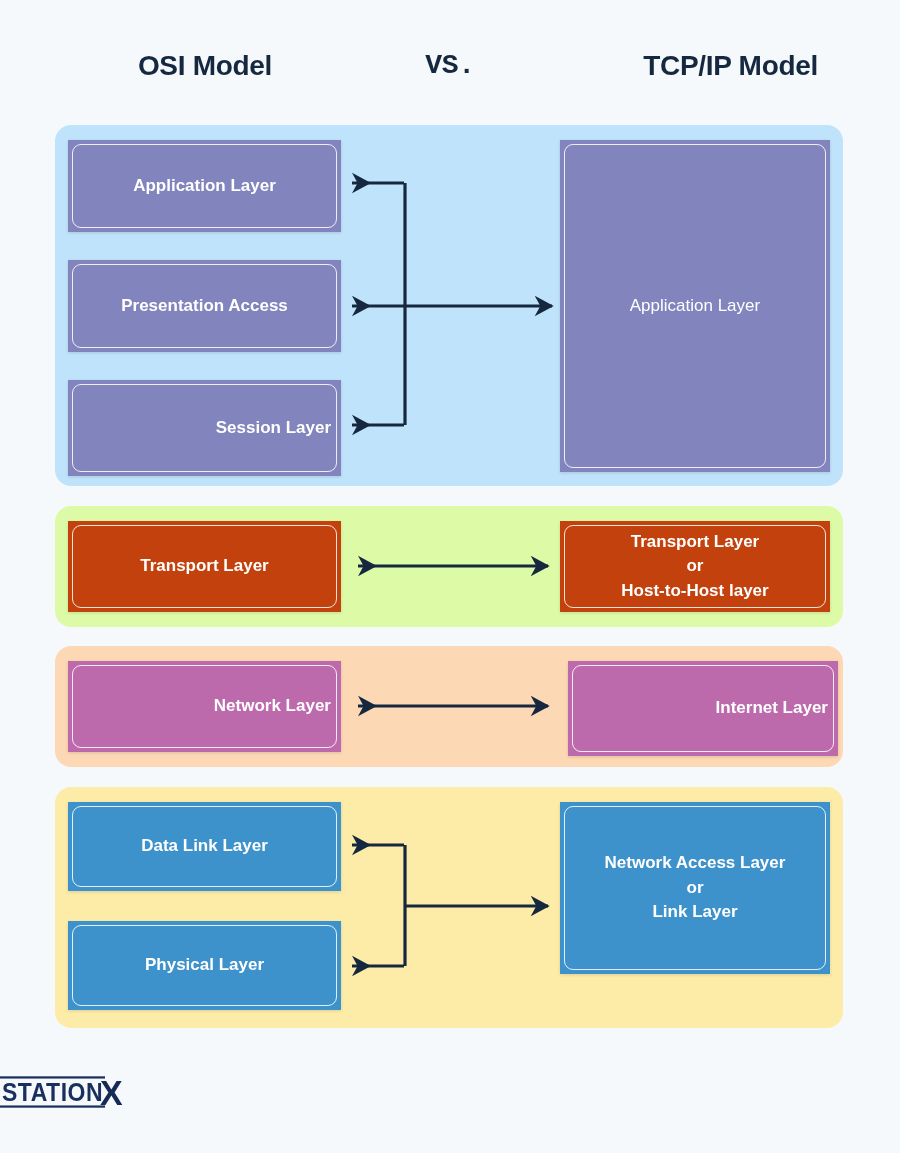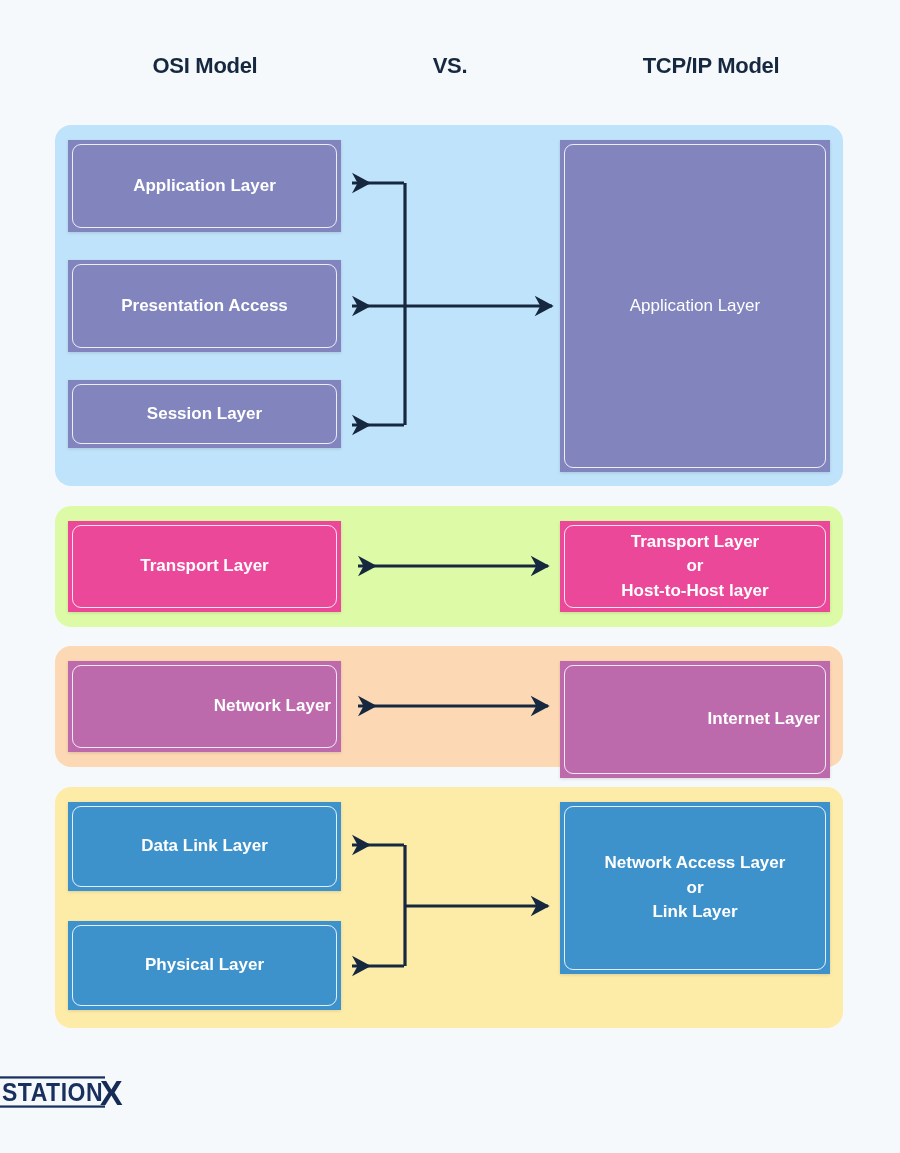--- a/index.html
+++ b/index.html
@@ -22,30 +22,30 @@
   
   .header-row {
     position: absolute;
     left: 0; top: 40px;
     width: 900px;
     height: 56px;
   }
   .header-title {
     position: absolute;
     top: 0;
-    font-size: 22px;
+    font-size: 28px;
     font-weight: bold;
     color: #16283f;
     letter-spacing: -0.3px;
     text-align: center;
     line-height: 52px;
   }
   #hdr-osi   { left: 60px;  width: 290px; }
-  #hdr-vs    { left: 350px; width: 200px; }
-  #hdr-tcp   { left: 566px; width: 290px; }
+  #hdr-vs    { left: 350px; width: 200px; font-family: Liberation Mono, monospace; }
+  #hdr-tcp   { left: 528px; width: 290px; text-align: right; }
 
   
   .band {
     position: absolute;
     left: 55px;
     width: 788px;
     border-radius: 16px;
   }
   #band-1 { top: 125px; height: 361px; background: #bfe3fa; }
   #band-2 { top: 506px; height: 121px; background: #ddfba6; }
@@ -71,39 +71,39 @@
     content: "";
     position: absolute;
     left: 4px; top: 4px; right: 4px; bottom: 4px;
     border: 1.5px solid rgba(255,255,255,0.85);
     border-radius: 9px;
     pointer-events: none;
   }
   .lbox-text { position: relative; z-index: 2; white-space: pre-line; }
 
   .c-purple { background: #8184bd; }
-  .c-teal   { background: #ec4899; }
+  .c-teal   { background: #c2410c; }
   .c-mauve  { background: #bd6aad; justify-content: flex-end; }
   .c-blue   { background: #3e92cc; }
 
   
   .col-left  { left: 68px;  width: 273px; }
   
   .col-right { left: 560px; width: 270px; }
 
   #box-application   { top: 140px; height: 92px; }
   #box-presentation  { top: 260px; height: 92px; }
-  #box-session       { top: 380px; height: 68px; }
+  #box-session       { top: 380px; height: 96px; justify-content: flex-end; }
   #box-tcp-app       { top: 140px; height: 332px; font-weight: normal; font-size: 17px; }
 
   #box-transport     { top: 521px; height: 91px; }
   #box-tcp-transport { top: 521px; height: 91px; }
 
   #box-network       { top: 661px; height: 91px; }
-  #box-internet      { top: 661px; height: 117px; }
+  #box-internet      { top: 661px; height: 95px; margin-left: 8px; }
 
   #box-datalink      { top: 802px; height: 89px; }
   #box-physical      { top: 921px; height: 89px; }
   #box-netaccess     { top: 802px; height: 172px; }
 
   
   #connectors {
     position: absolute;
     left: 0; top: 0;
     width: 900px; height: 1153px;

